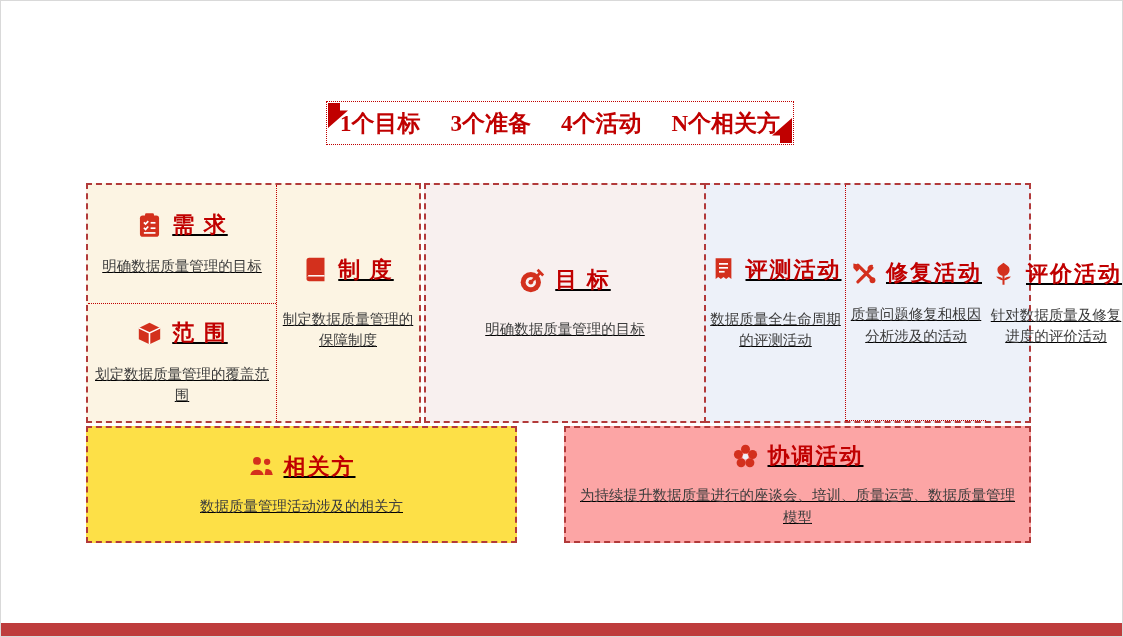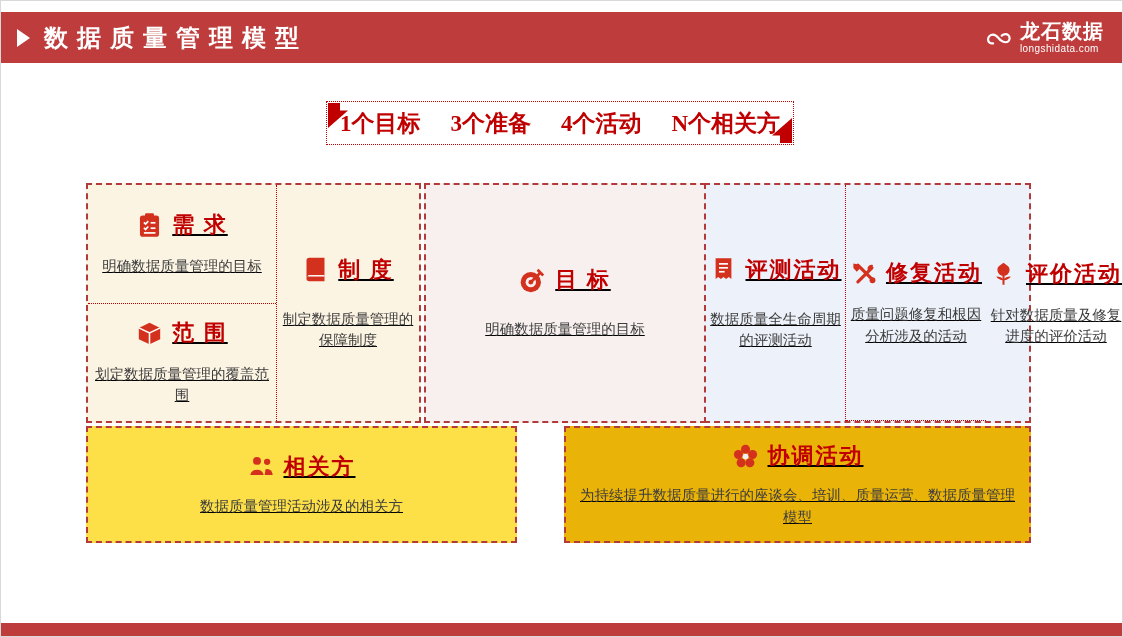--- a/index.html
+++ b/index.html
@@ -40,21 +40,21 @@
   }
   .corner{position:absolute;width:25px;height:25px;background:#c00000;}
   .corner-tl{left:1px;top:1px;clip-path:polygon(0 0,48% 0,48% 30%,80% 30%,0 100%);}
   .corner-br{right:1px;bottom:1px;clip-path:polygon(0 0,48% 0,48% 30%,80% 30%,0 100%);transform:rotate(180deg);}
   
   .panel{position:absolute;box-sizing:border-box;border:2px dashed #b23a3a;}
   #panel-prep{left:85px;top:182px;width:335px;height:240px;background:#fcf4e3;display:flex;}
   #panel-goal{left:423px;top:182px;width:282px;height:240px;background:#f8f0ef;}
   #panel-activity{left:703px;top:182px;width:327px;height:240px;background:#edf1f9;display:flex;}
   #panel-stakeholder{left:85px;top:425px;width:431px;height:117px;background:#fde047;}
-  #panel-coordination{left:563px;top:425px;width:467px;height:117px;background:#eab308;}
+  #panel-coordination{left:563px;top:425px;width:467px;height:117px;background:#fca5a5;}
   .prep-left{width:188px;display:flex;flex-direction:column;border-right:1px dotted #c00000;}
   .prep-left .cell:first-child{border-bottom:1px dotted #c00000;}
   .prep-right{flex:1;}
   .act-left{width:140px;border-right:1px dotted #c00000;}
   .act-right{flex:1;display:flex;flex-direction:row;}
   .act-right .cell:first-child{border-bottom:1px dotted #c00000;}
   .cell{
     flex:1;display:flex;flex-direction:column;align-items:center;justify-content:center;
     box-sizing:border-box;padding:6px 4px;text-decoration:underline;
   }
@@ -72,35 +72,20 @@
   #panel-coordination .card-desc{max-width:440px;}
   #panel-stakeholder .card-desc,#panel-coordination .card-desc{margin-top:14px;}
   
   .footer{position:absolute;left:0;top:622px;width:100%;height:15px;background:#be3c3c;}
 </style>
 </head>
 <body>
 
 <div id="slide">
 
-  <div class="header">
-    <div class="play-tri"></div>
-    <div class="header-title">数据质量管理模型</div>
-    <div class="logo">
-      <span class="logo-swirl icon">
-        <svg width="42" height="28" viewBox="0 0 46 30" fill="none">
-          <path d="M12 25c-4.5 1-8.5-2-8.5-6.5 0-5 4-8.5 8.5-8.5 6.5 0 9 6.5 14 10.5 2.6 2 4.6 2.6 7 2.6 4.2 0 7.2-3 7.2-7s-3-7-7.2-7c-2.5 0-4.4 1-6.2 2.7" stroke="#ffffff" stroke-width="3.8" stroke-linecap="round"></path>
-        </svg>
-      </span>
-      <span class="logo-texts">
-        <span class="logo-name">龙石数据</span>
-        <span class="logo-domain">longshidata.com</span>
-      </span>
-    </div>
-  </div>
 
   <div class="banner">
     <div class="corner corner-tl"></div>
     <div class="corner corner-br"></div>
     <span class="banner-item">1个目标</span>
     <span class="banner-item">3个准备</span>
     <span class="banner-item">4个活动</span>
     <span class="banner-item">N个相关方</span>
   </div>
 

